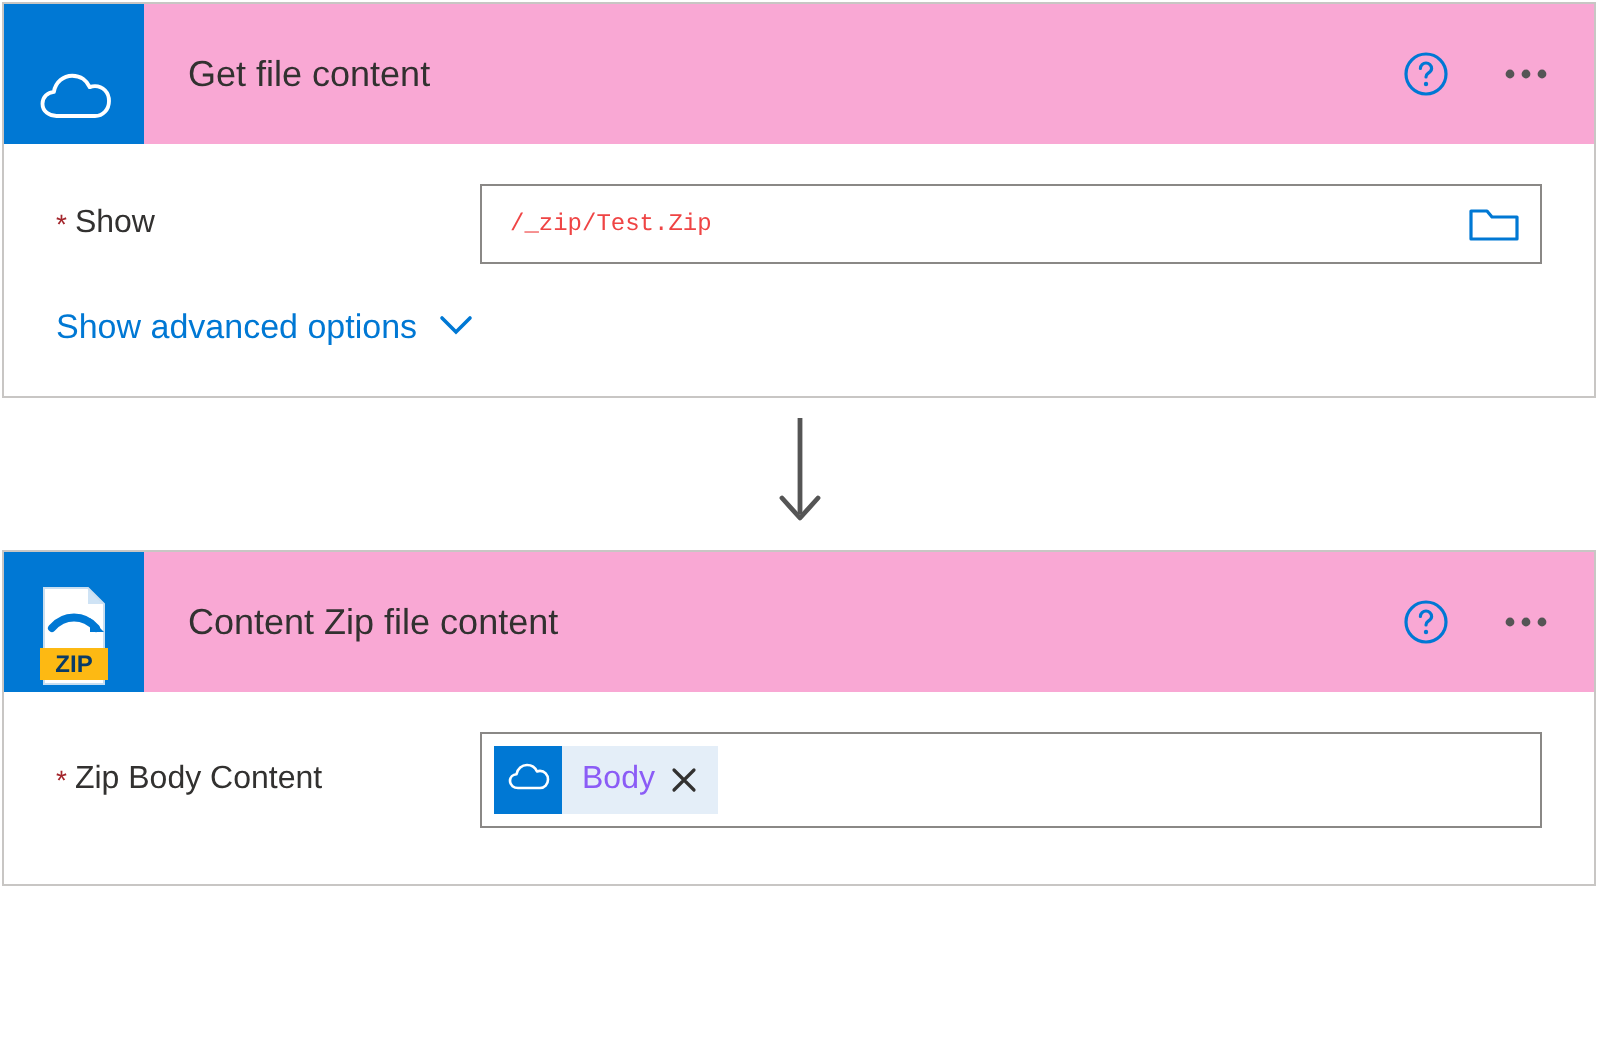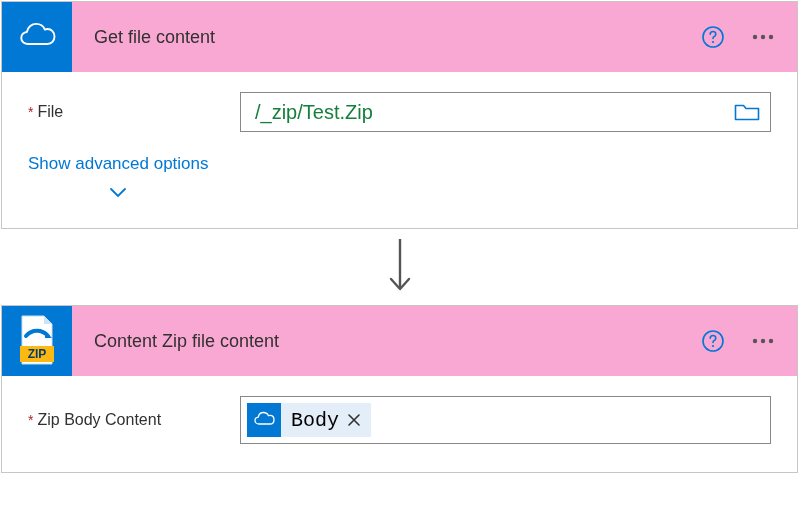--- a/index.html
+++ b/index.html
@@ -21,21 +21,21 @@
     align-items: center;
     background: #f9a8d4;
     height: 70px;
     padding: 0 20px 0 0;
   }
   .card-icon {
     width: 70px;
     height: 70px;
     background: #0078d4;
     display: flex;
-    align-items: center;
+    align-items: flex-end;
     justify-content: center;
     flex-shrink: 0;
   }
   .card-title {
     flex: 1;
     font-size: 18px;
     padding-left: 22px;
     color: #323130;
   }
   .header-actions {
@@ -74,42 +74,41 @@
     display: flex;
     align-items: center;
     border: 1px solid #8a8886;
     height: 40px;
     padding: 0 44px 0 12px;
   }
   .input-wrap input {
     border: none;
     outline: none;
     width: 100%;
-    font-size: 20px;
-    font-family: Liberation Sans, sans-serif;
-    color: #15803d;
+    font-size: 12px;
+    font-family: Liberation Mono, monospace;
+    color: #ef4444;
     background: transparent;
   }
   .folder-btn {
     position: absolute;
     right: 10px;
     top: 50%;
     transform: translateY(-50%);
     cursor: pointer;
     display: inline-flex;
   }
   .adv-link {
     color: #0078d4;
     font-size: 17px;
     cursor: pointer;
     display: inline-flex;
     align-items: center;
     gap: 10px;
     padding: 4px 0 14px 0;
-    flex-direction: column;
   }
   .connector {
     display: flex;
     justify-content: center;
     align-items: center;
     height: 74px;
   }
   .token-wrap {
     flex: 1;
     border: 1px solid #8a8886;
@@ -128,23 +127,22 @@
   .token-icon {
     width: 34px;
     height: 34px;
     background: #0078d4;
     display: flex;
     align-items: center;
     justify-content: center;
     margin-right: 10px;
   }
   .token-label {
-    font-size: 20px;
-    color: #000000;
-    font-family: Liberation Mono, monospace;
+    font-size: 16px;
+    color: #8b5cf6;
   }
   .token-remove {
     margin-left: 8px;
     cursor: pointer;
     display: inline-flex;
   }
 </style>
 </head>
 <body>
 
@@ -170,21 +168,21 @@
           <circle cx="14" cy="12" r="2.2" fill="#555"></circle>
           <circle cx="22" cy="12" r="2.2" fill="#555"></circle>
         </svg>
       </span>
     </div>
   </div>
   <div class="card-body">
     <div class="row">
       <div class="row-label">
         <span class="req">*</span>
-        <span>File</span>
+        <span>Show</span>
       </div>
       <div class="input-wrap">
         <input type="text" value="/_zip/Test.Zip" style="">
         <span class="folder-btn">
           <svg width="26" height="20" viewBox="0 0 26 20">
             <path d="M1.5 3.5 h8 l2.5 3 h12.5 v11 h-23 z" fill="none" stroke="#0078d4" stroke-width="1.6" stroke-linejoin="round"></path>
           </svg>
         </span>
       </div>
     </div>

